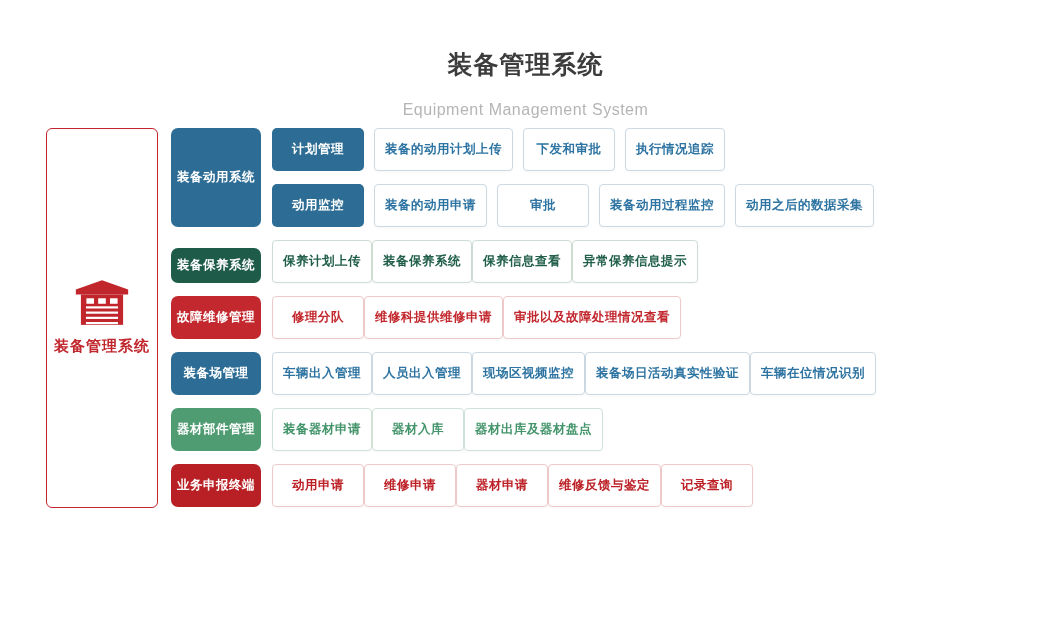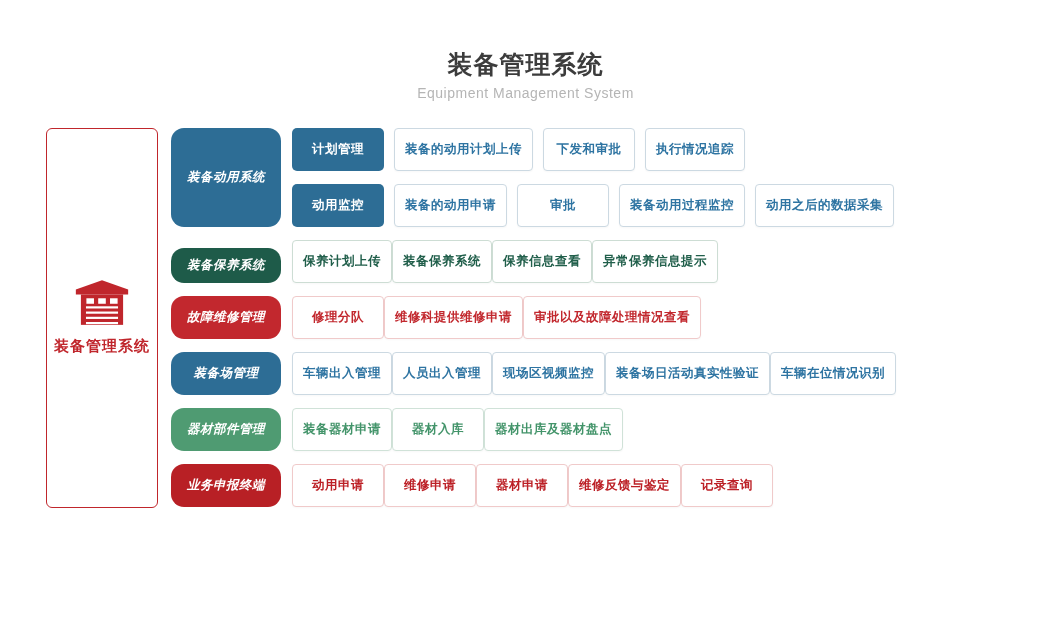--- a/index.html
+++ b/index.html
@@ -2,42 +2,42 @@
 <html style="--accent-red: #c0262c; --blue: #2d6d95; --blue-text: #2e74a2; --blue-border: #ccd9e2; --dark-green: #1e5b49; --dark-green-text: #215f4b; --dark-green-border: #cdddd4; --red: #c2282e; --red-text: #c2282e; --red-border: #f0caca; --green: #4f9b72; --green-text: #43946a; --green-border: #d0e2d8; --dark-red: #b82025; --dark-red-text: #bc2026; --dark-red-border: #f0caca;"><head>
 <meta charset="utf-8">
 <style>
   html,body{margin:0;padding:0;}
   body{
     width:1051px;height:636px;background:#ffffff;overflow:hidden;position:relative;
     font-family:"Liberation Sans","DejaVu Sans",sans-serif;
   }
   .header{position:absolute;top:0;left:0;width:1051px;text-align:center;}
   .title{margin-top:48px;font-size:25px;font-weight:bold;color:#3c3c3c;letter-spacing:1px;}
-  .subtitle{margin-top:4px;font-size:14px;color:#b5b5b5;letter-spacing:.5px;}
+  .subtitle{margin-top:20px;font-size:16px;color:#b5b5b5;letter-spacing:.5px;}
 
   .diagram{position:absolute;left:46px;top:128px;display:flex;gap:13px;align-items:flex-start;}
 
   .root-box{
     box-sizing:border-box;width:112px;height:380px;border:1px solid var(--accent-red);
     border-radius:6px;background:#fff;display:flex;flex-direction:column;
     align-items:center;justify-content:center;gap:12px;
   }
   .root-label{color:var(--accent-red);font-weight:bold;font-size:15px;letter-spacing:1px;}
 
   .rows{display:flex;flex-direction:column;gap:13px;}
   .row{display:flex;gap:11px;align-items:stretch;height:43px;}
   .row-tall{height:99px;}
   .row-items{display:flex;}
   .subcol{display:flex;flex-direction:column;justify-content:space-between;}
   .subrow{display:flex;gap:10px;height:43px;}
 
   .cat{
-    box-sizing:border-box;width:110px;border-radius:13px;color:#fff;font-weight:bold;
+    box-sizing:border-box;width:90px;border-radius:7px;color:#fff;font-weight:bold;
     font-size:12.5px;display:flex;align-items:center;justify-content:center;
-    text-align:center;flex:0 0 auto;letter-spacing:.5px;font-style:italic;
+    text-align:center;flex:0 0 auto;letter-spacing:.5px;
   }
   .cat-tall{height:99px;}
   .subcat{
     box-sizing:border-box;width:92px;border-radius:5px;color:#fff;font-weight:bold;
     font-size:12.5px;display:flex;align-items:center;justify-content:center;
     flex:0 0 auto;letter-spacing:.5px;
   }
   .leaf{
     box-sizing:border-box;min-width:92px;padding:16px 10px;background:#fff;
     border:1px solid #ddd;border-radius:4px;font-weight:bold;font-size:12.5px;

